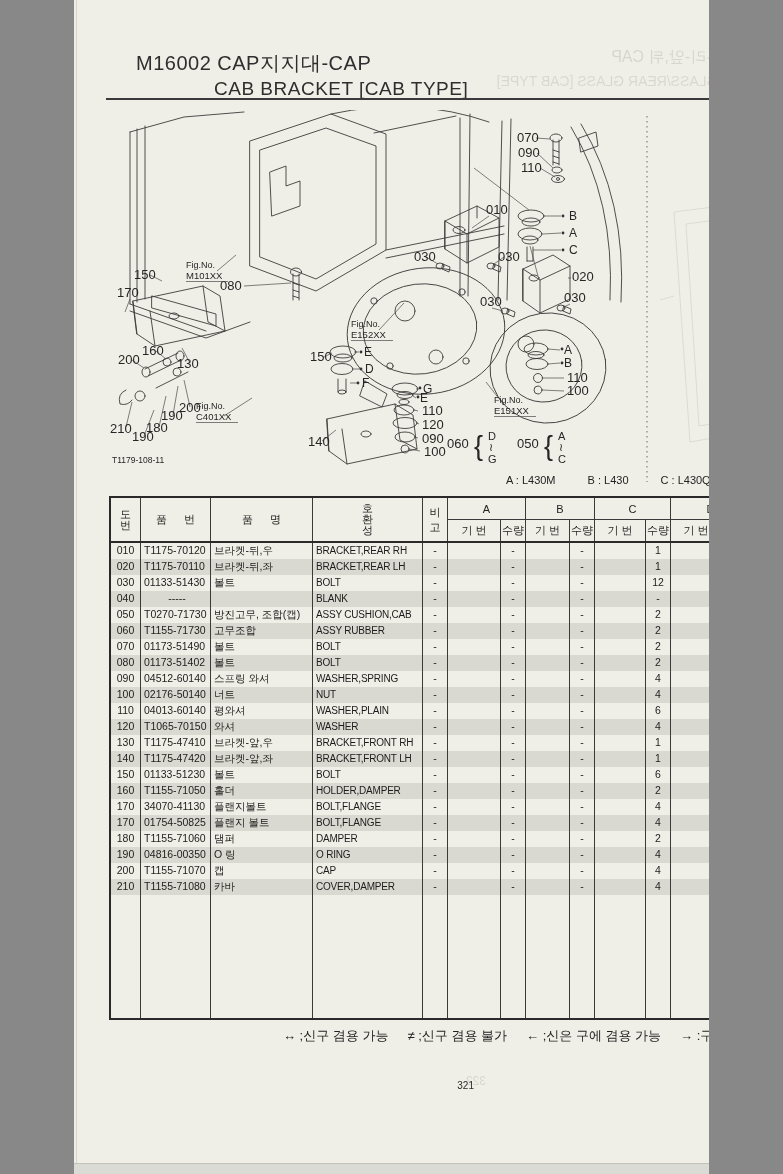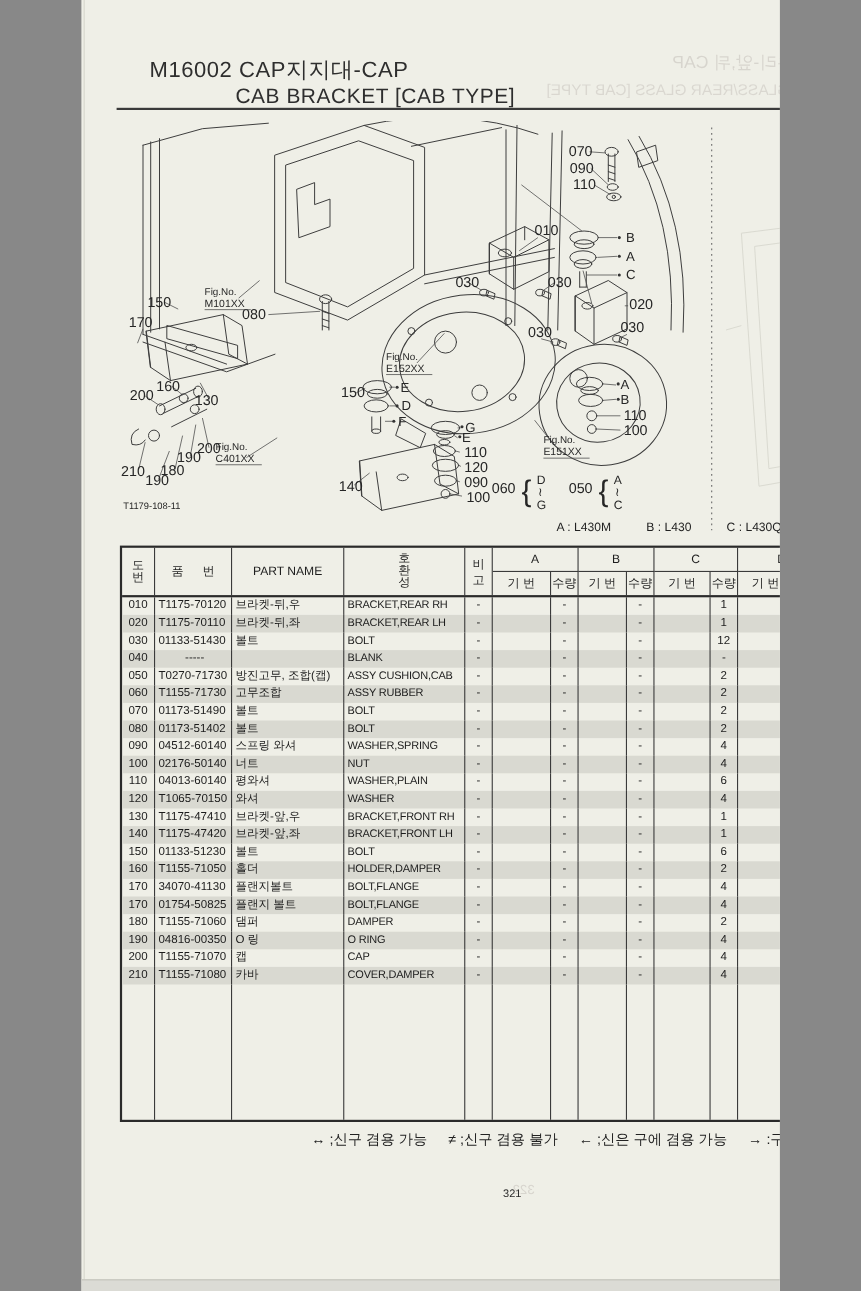--- a/index.html
+++ b/index.html
@@ -301,21 +301,21 @@
     <span>B : L430</span>
     <span>C : L430Q</span>
     <span>D : L500Q</span>
   </div>
 
   <div id="ptable">
     <div class="thead">
       <div class="th rs2 pre">도
 번</div>
       <div class="th rs2 wsp">품 번</div>
-      <div class="th rs2">PART NAME</div>
+      <div class="th rs2 wsp">품 명</div>
       <div class="th g2">A</div>
       <div class="th g2">B</div>
       <div class="th g2">C</div>
       <div class="th g2">D</div>
       <div class="th rs2 pre">호
 환
 성</div>
       <div class="th rs2 wsp">비 고</div>
       <div class="th sub">수량</div>
       <div class="th sub">기 번</div>

